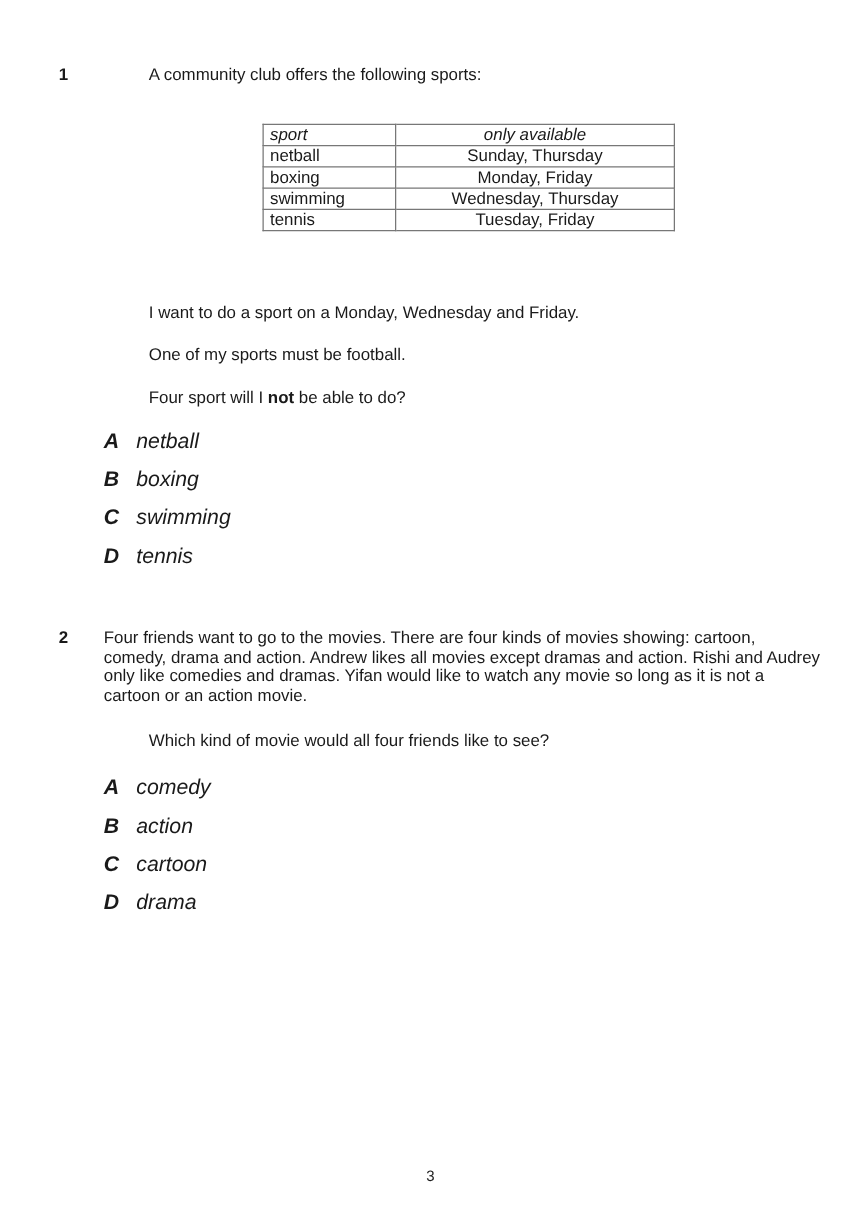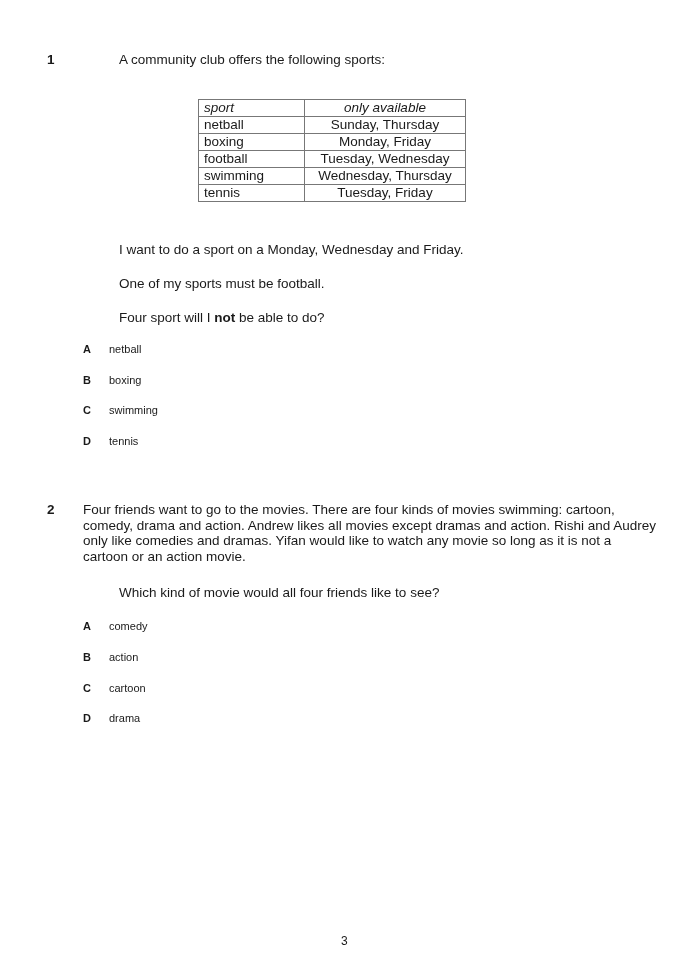--- a/index.html
+++ b/index.html
@@ -3,30 +3,30 @@
 <meta charset="utf-8">
 <style>
   html, body { margin: 0; padding: 0; background: #ffffff; }
   body {
     width: 691px; height: 965px; position: relative; overflow: hidden;
     font-family: "Liberation Sans", sans-serif; color: #1a1a1a; font-size: 13.5px;
   }
   .qnum { position: absolute; font-weight: bold; font-size: 13.5px; }
   .text { position: absolute; font-size: 13.5px; line-height: 15px; margin-left: 36px; }
   table.sports {
-    position: absolute; left: 198px; top: 99px; width: 268px;
+    position: absolute; left: 210px; top: 99px; width: 330px;
     border-collapse: collapse; font-size: 13.5px;
   }
   table.sports td, table.sports th {
     border: 1px solid #777; padding: 0 5px; height: 16px; line-height: 16px; font-weight: normal;
   }
   table.sports th { font-style: italic; }
   table.sports .c1 { text-align: left; width: 95px; }
   table.sports .c2 { text-align: center; }
-  .opt { position: absolute; font-size: 11px; }
+  .opt { position: absolute; font-size: 17px; font-style: italic; }
   .opt .letter { display: inline-block; width: 26px; font-weight: bold; }
   .para { position: absolute; left: 83px; width: 575px; font-size: 13.5px; line-height: 15.5px; }
   .pagenum { position: absolute; left: 341px; top: 934px; font-size: 12px; }
   b { font-weight: bold; }
 </style>
 </head>
 <body>
 
 <div class="qnum" style="left:47px; top:52px;">1</div>
 <div class="text" style="left:83px; top:52px;">A community club offers the following sports:</div>
@@ -39,45 +39,41 @@
   </tr>
   <tr>
     <td class="c1">netball</td>
     <td class="c2">Sunday, Thursday</td>
   </tr>
   <tr>
     <td class="c1">boxing</td>
     <td class="c2">Monday, Friday</td>
   </tr>
   <tr>
-    <td class="c1">football</td>
-    <td class="c2">Tuesday, Wednesday</td>
-  </tr>
-  <tr>
     <td class="c1">swimming</td>
     <td class="c2">Wednesday, Thursday</td>
   </tr>
   <tr>
     <td class="c1">tennis</td>
     <td class="c2">Tuesday, Friday</td>
   </tr>
 </tbody>
   </table>
 
 <div class="text" style="left:83px; top:242px;">I want to do a sport on a Monday, Wednesday and Friday.</div>
 <div class="text" style="left:83px; top:276px;text-align:center;">One of my sports must be football.</div>
 <div class="text" style="left:83px; top:310px;"><span>Four sport will I </span><b>not</b><span> be able to do?</span></div>
 
 <div class="opt" style="left:83px; top:343px;"><span class="letter">A</span><span>netball</span></div>
 <div class="opt" style="left:83px; top:374px;"><span class="letter">B</span><span>boxing</span></div>
 <div class="opt" style="left:83px; top:404px;"><span class="letter">C</span><span>swimming</span></div>
 <div class="opt" style="left:83px; top:435px;"><span class="letter">D</span><span>tennis</span></div>
 
 <div class="qnum" style="left:47px; top:502px;">2</div>
-<div class="para" style="top:502px;">Four friends want to go to the movies. There are four kinds of movies swimming: cartoon, comedy, drama and action. Andrew likes all movies except dramas and action. Rishi and Audrey only like comedies and dramas. Yifan would like to watch any movie so long as it is not a cartoon or an action movie.</div>
+<div class="para" style="top:502px;">Four friends want to go to the movies. There are four kinds of movies showing: cartoon, comedy, drama and action. Andrew likes all movies except dramas and action. Rishi and Audrey only like comedies and dramas. Yifan would like to watch any movie so long as it is not a cartoon or an action movie.</div>
 <div class="text" style="left:83px; top:585px;">Which kind of movie would all four friends like to see?</div>
 
 <div class="opt" style="left:83px; top:620px;"><span class="letter">A</span><span>comedy</span></div>
 <div class="opt" style="left:83px; top:651px;"><span class="letter">B</span><span>action</span></div>
 <div class="opt" style="left:83px; top:682px;"><span class="letter">C</span><span>cartoon</span></div>
 <div class="opt" style="left:83px; top:712px;"><span class="letter">D</span><span>drama</span></div>
 
 <div class="pagenum">3</div>
 
 </body></html>

